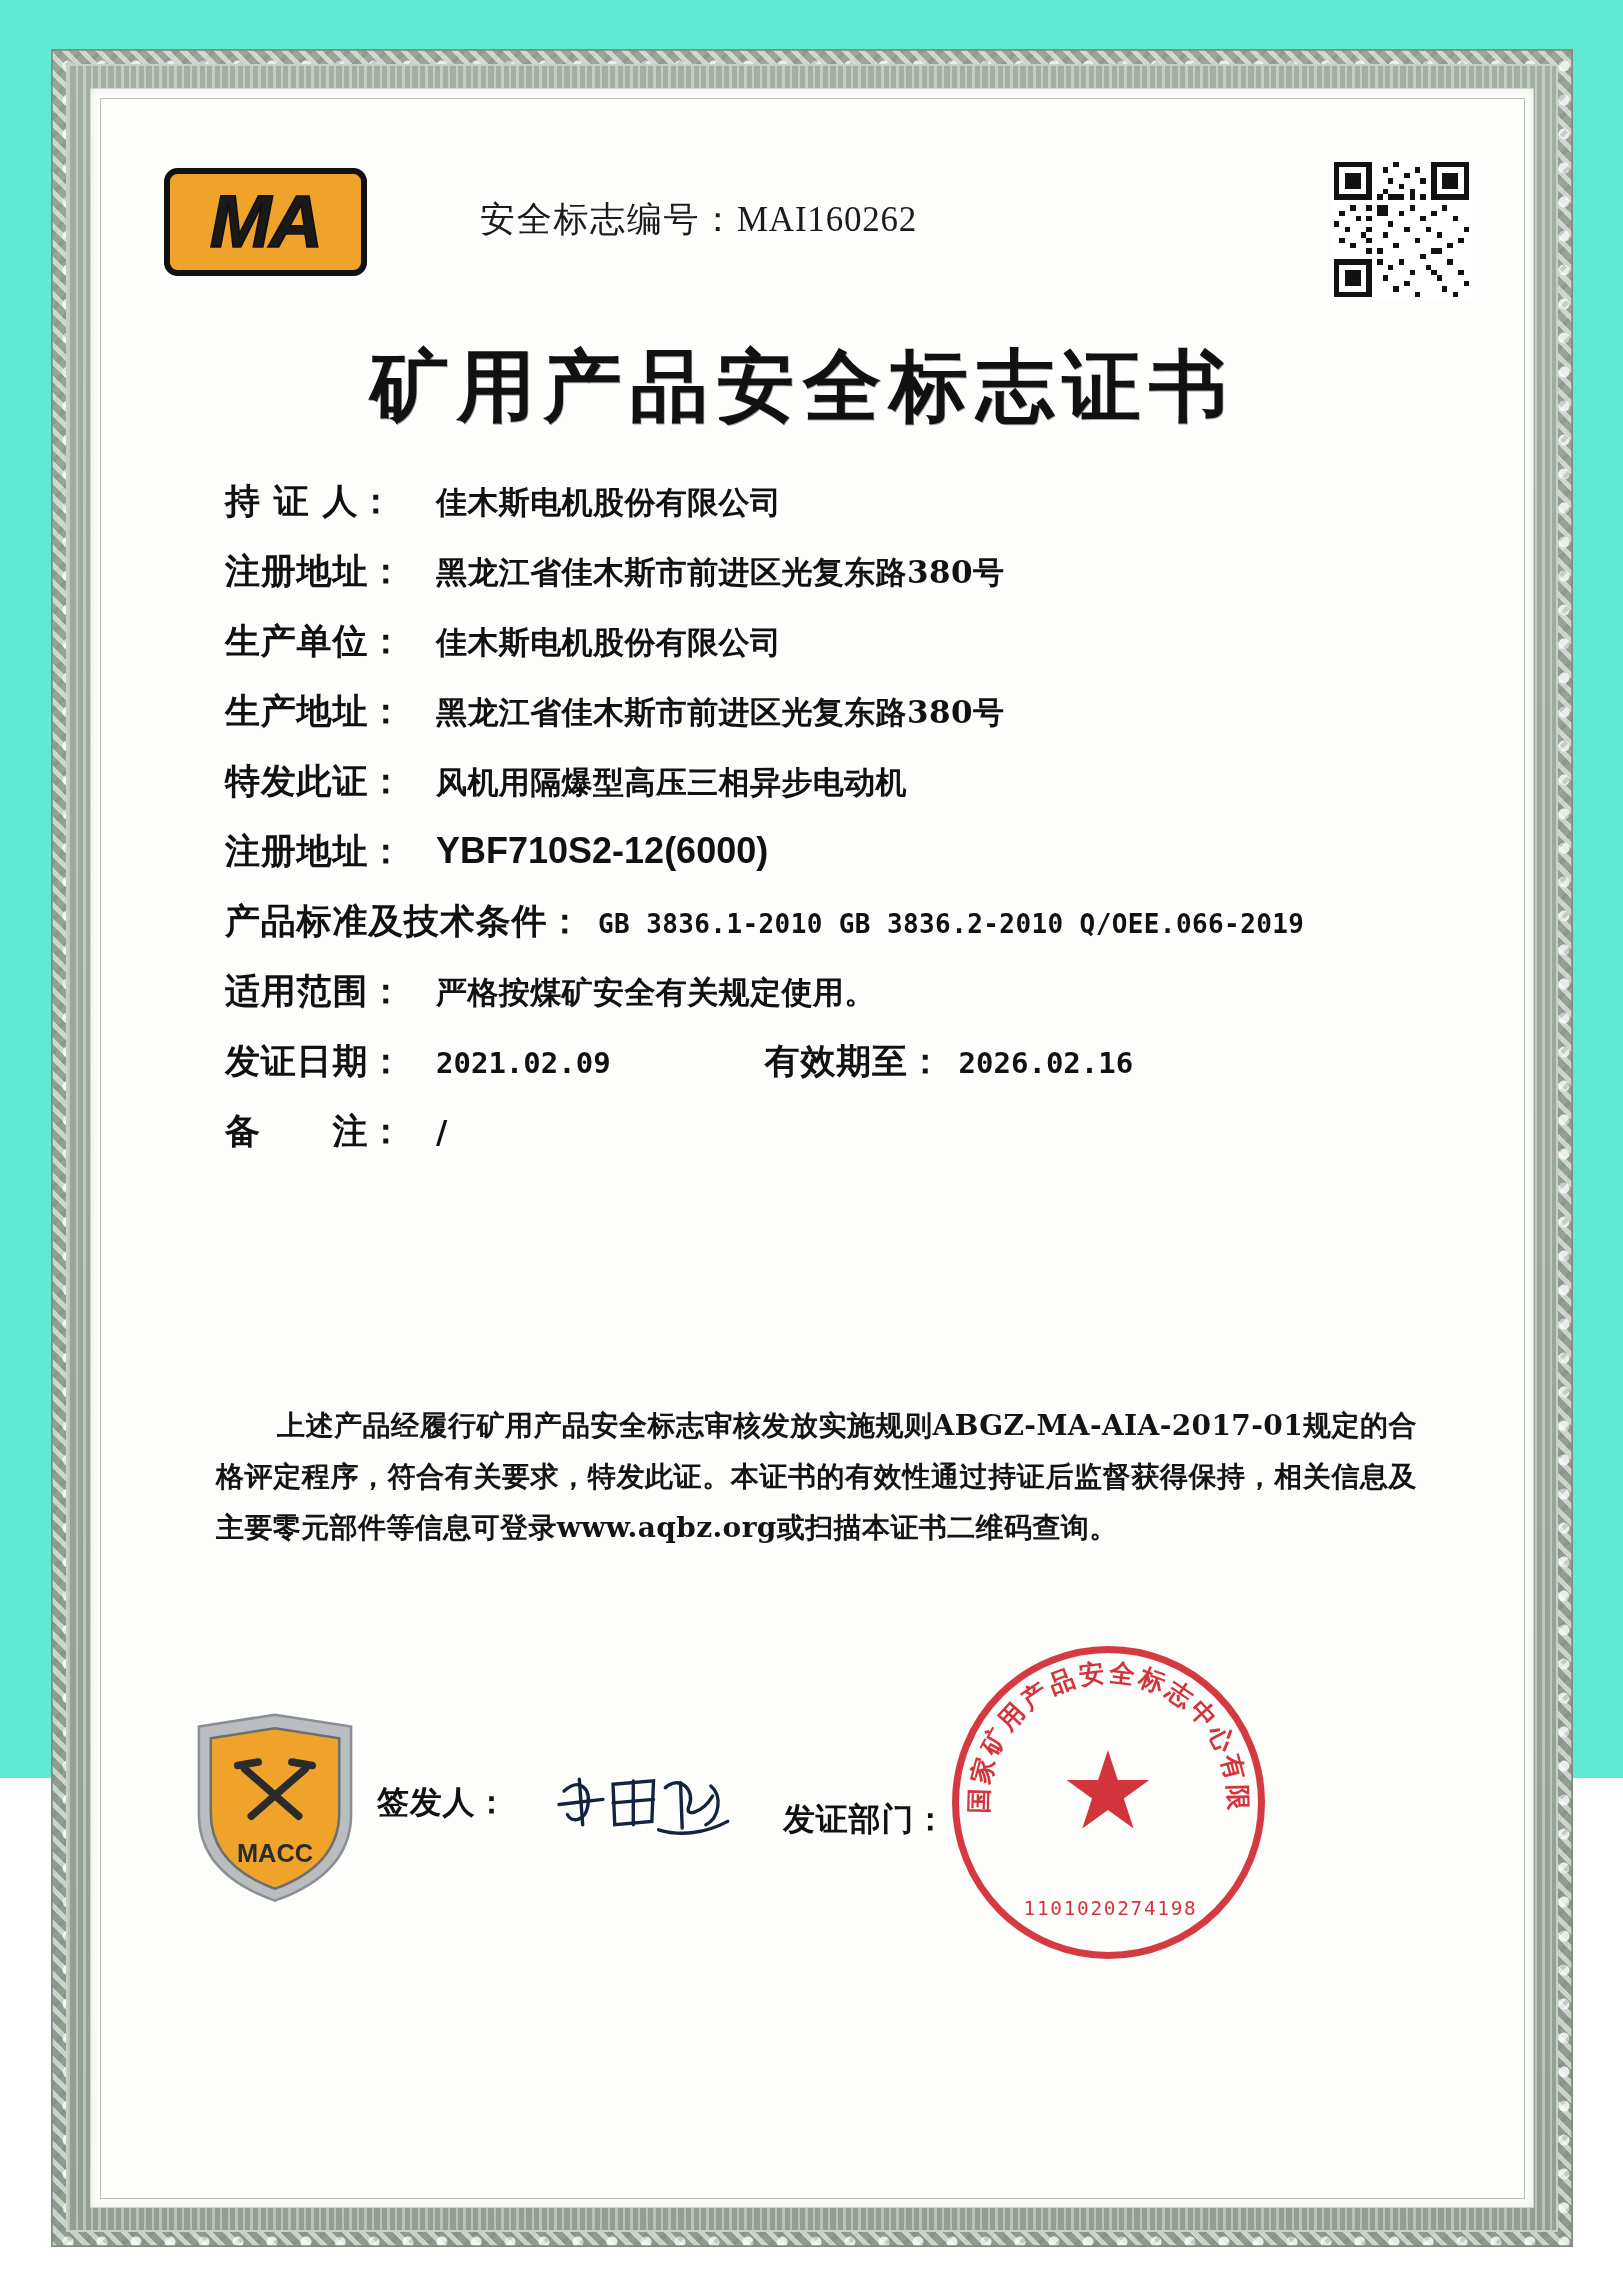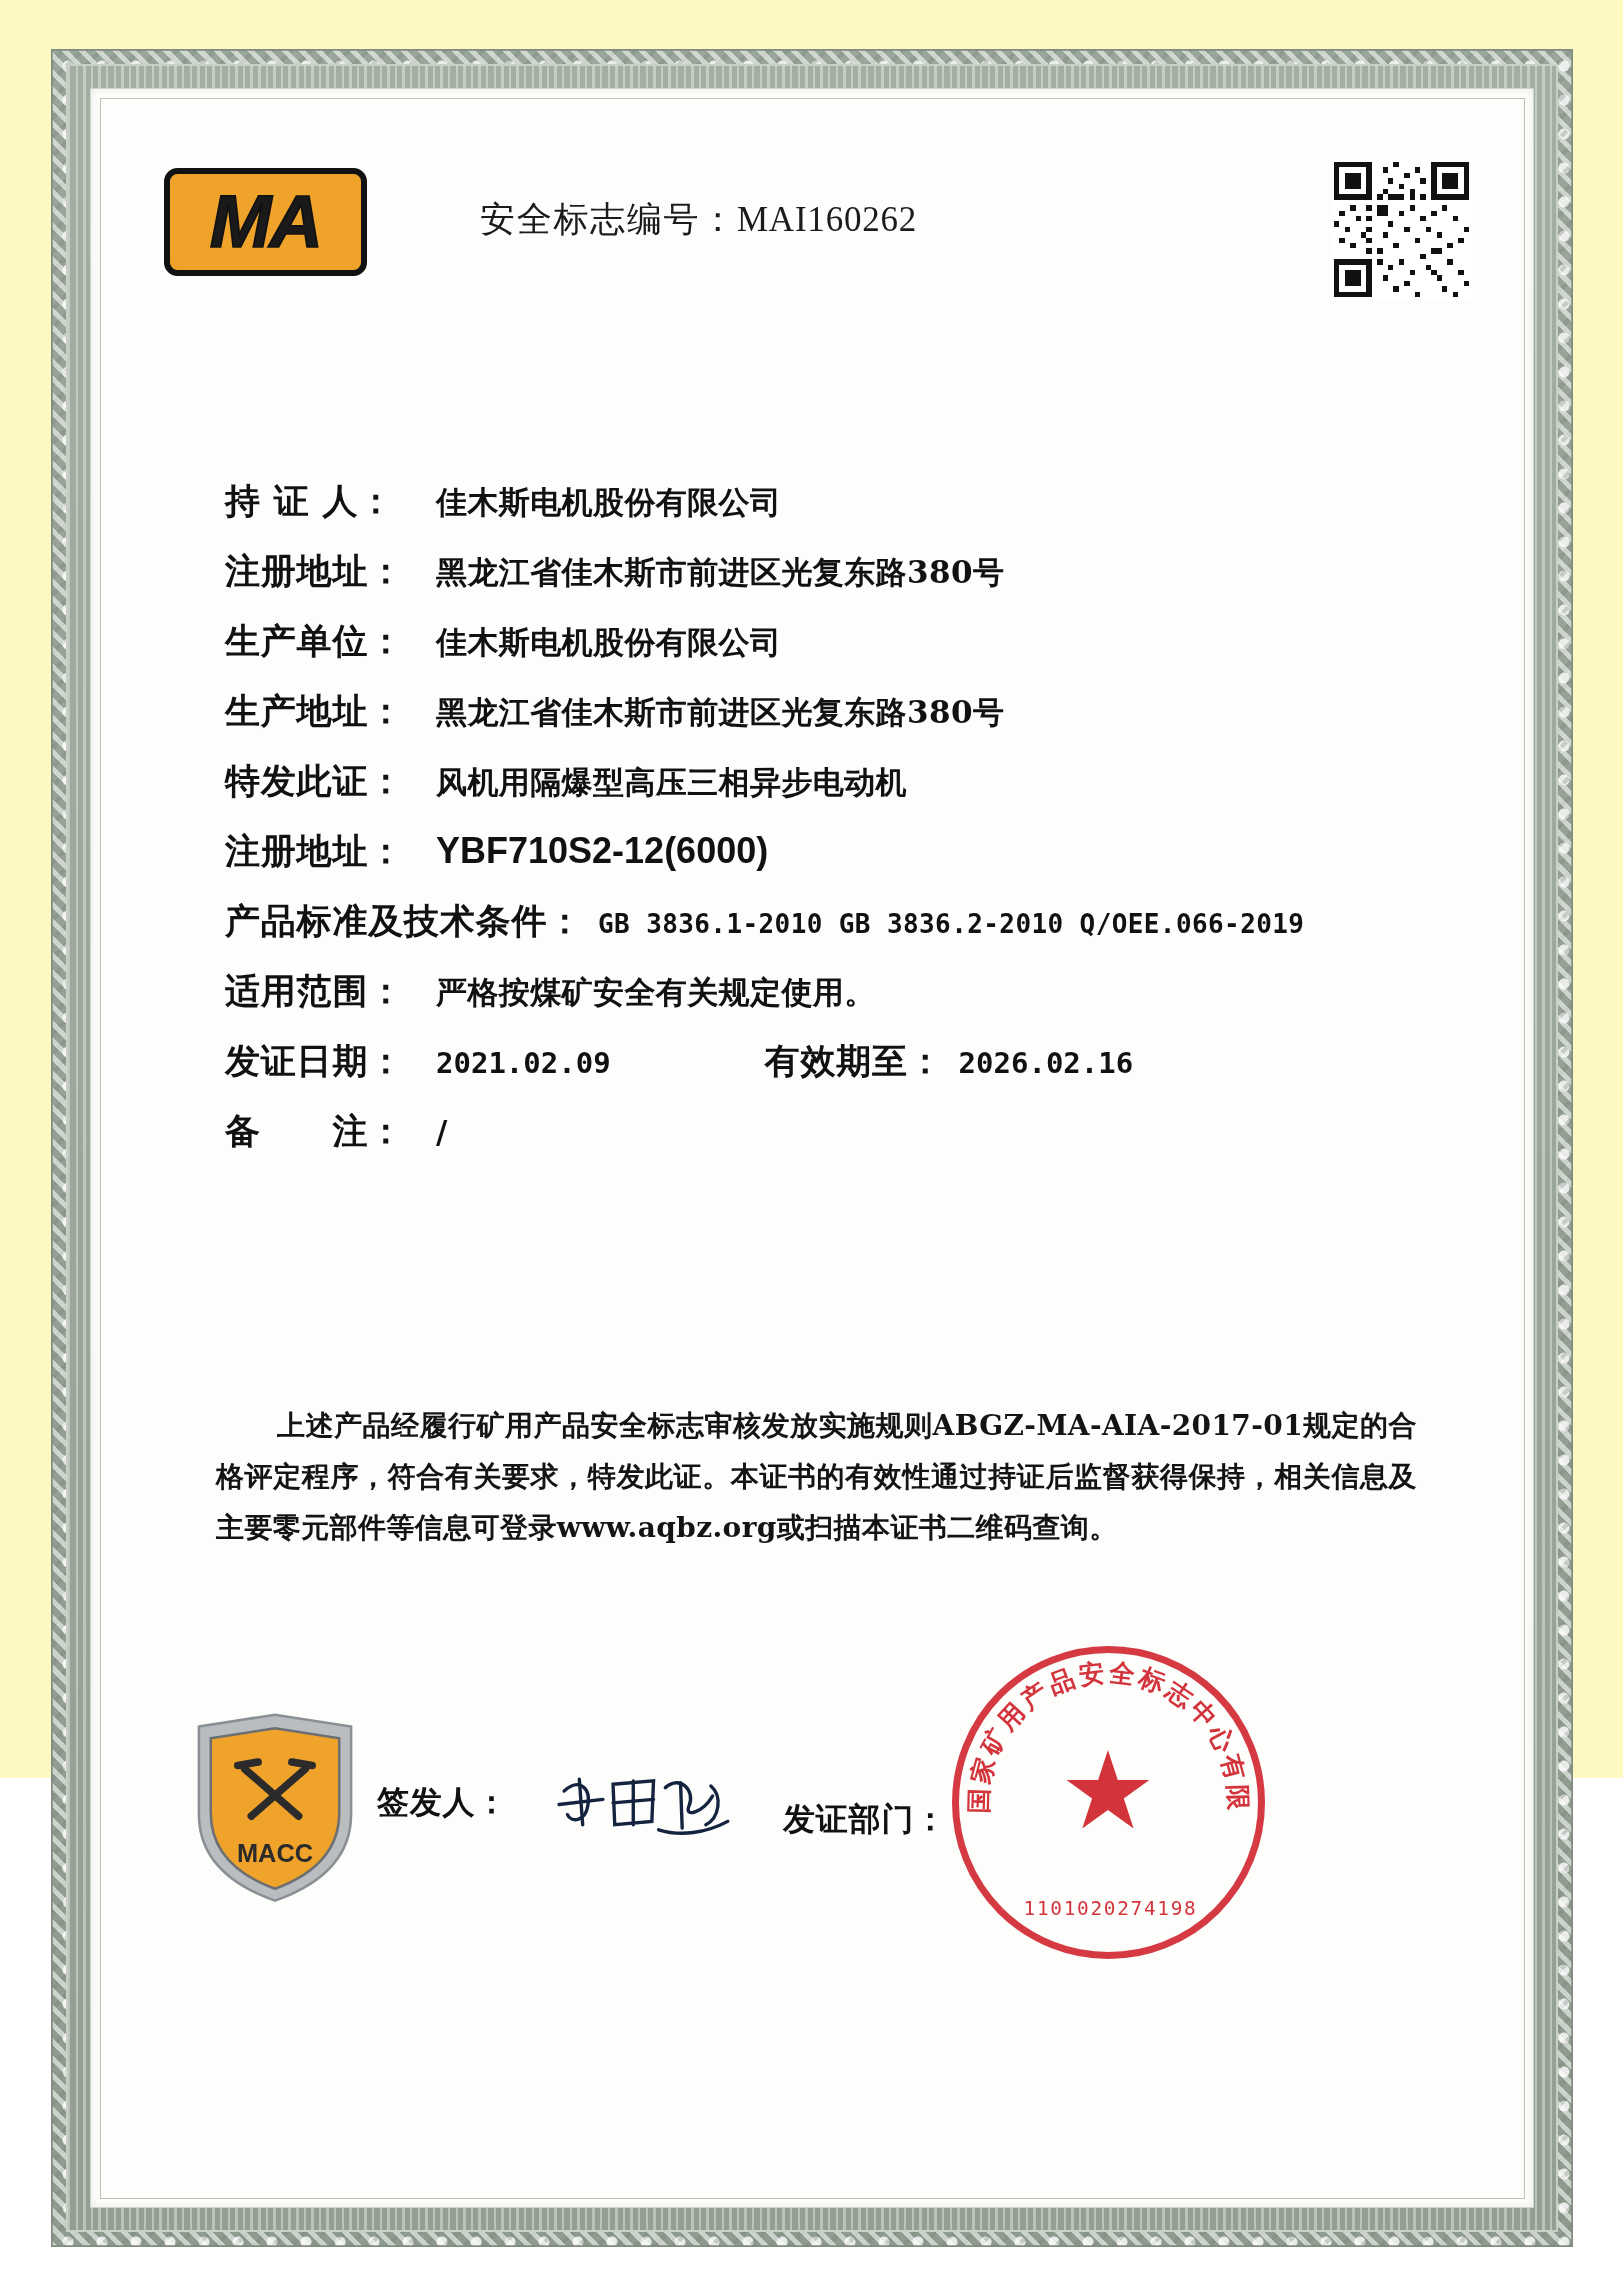--- a/index.html
+++ b/index.html
@@ -11,21 +11,21 @@
     width: 1623px;
     height: 2295px;
     font-family: "Liberation Serif", serif;
     overflow: hidden;
   }
 
   .page {
     position: relative;
     width: 1623px;
     height: 1778px;
-    background: #fef9c3;
+    background: #5eead4;
   }
 
   
   .frame-outer {
     position: absolute;
     left: 51px;
     top: 49px;
     width: 1522px;
     height: 2198px;
     background:
@@ -438,20 +438,21 @@
               <rect x="22" y="24" width="1" height="1"></rect>
             <rect x="18" y="20" width="1" height="1"></rect>
               <rect x="24" y="22" width="1" height="1"></rect>
             <rect x="16" y="17" width="1" height="1"></rect>
               <rect x="8" y="16" width="1" height="1"></rect>
           </g>
         </svg>
       </div>
     </div>
 
+    <div class="title">矿用产品安全标志证书</div>
 
     <div class="fields">
 
       <div class="field-row">
         <span class="field-label w-fixed">持 证 人：</span>
         <span class="field-value">佳木斯电机股份有限公司</span>
       </div>
 
       <div class="field-row">
         <span class="field-label w-fixed">注册地址：</span>

